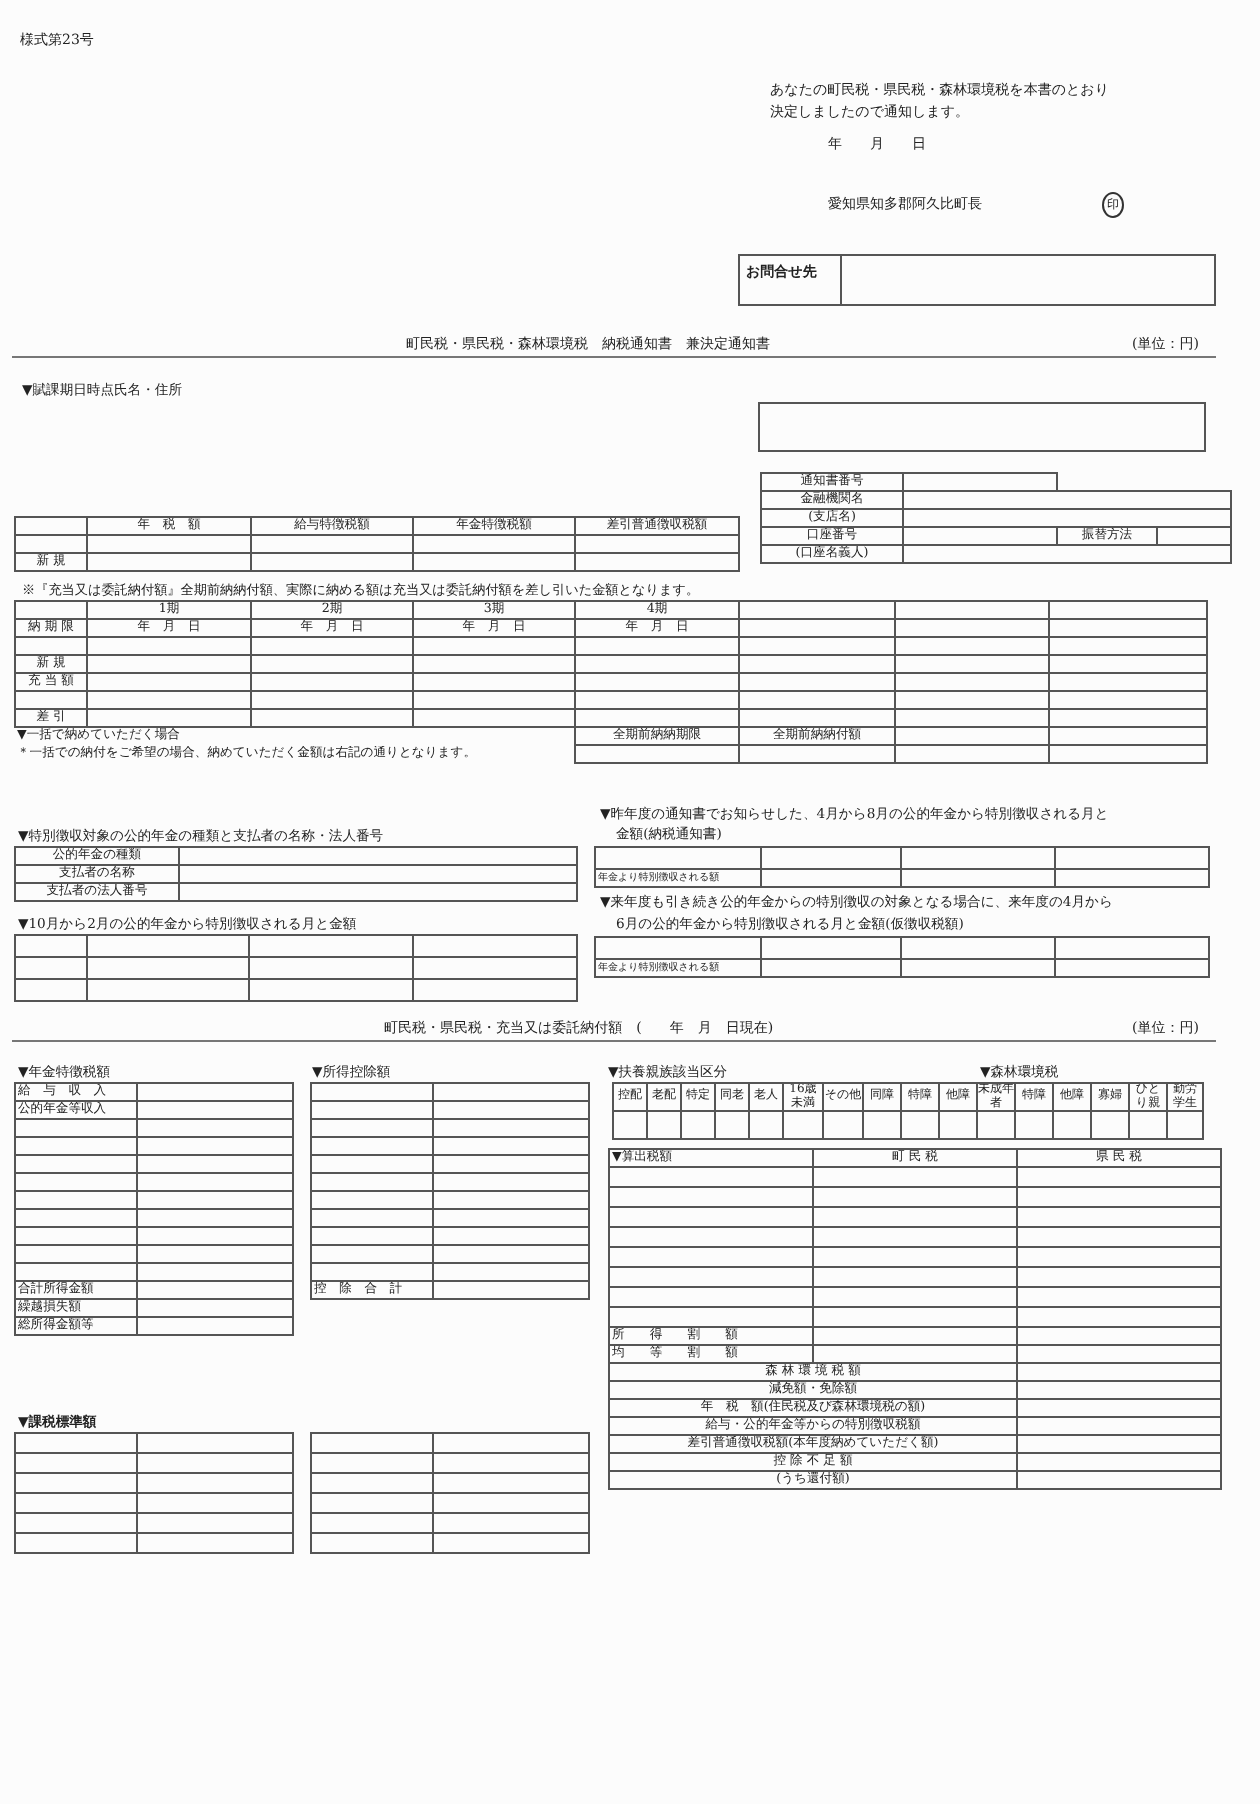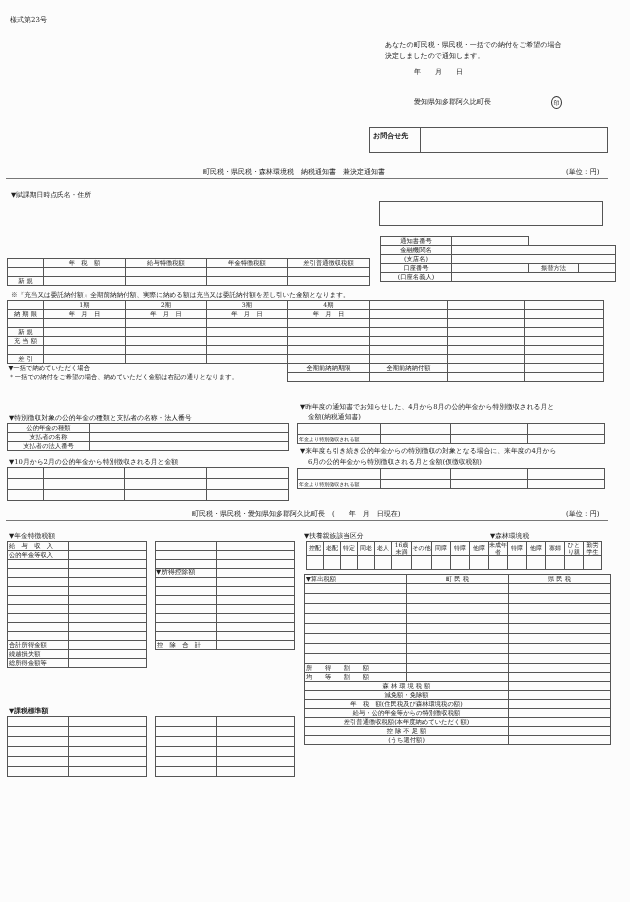--- a/index.html
+++ b/index.html
@@ -13,21 +13,21 @@
   .rule{position:absolute;height:1px;background:#777;}
   .sec{position:absolute;font-size:6.8px;white-space:nowrap;line-height:1;}
   .sm{font-size:5px !important;}
   .dep td{height:13px !important;line-height:6.5px !important;white-space:normal !important;font-size:6px !important;padding:0 !important;}
   .seal{display:inline-block;width:9px;height:11px;border:1px solid #333;border-radius:50%;font-size:6px;text-align:center;line-height:11px;}
 </style>
 </head>
 <body>
 
 <div class="txt" style="left:10px;top:17px;font-size:7px;">様式第23号</div>
-<div class="txt" style="left:385px;top:42px;">あなたの町民税・県民税・一括での納付をご希望の場合</div>
+<div class="txt" style="left:385px;top:42px;">あなたの町民税・県民税・森林環境税を本書のとおり</div>
 <div class="txt" style="left:385px;top:53px;">決定しましたので通知します。</div>
 <div class="txt" style="left:414px;top:69px;">年　　月　　日</div>
 <div class="txt" style="left:414px;top:99px;">愛知県知多郡阿久比町長</div>
 <span class="abs seal" style="left:551px;top:96px;">印</span>
 
 <div class="box" style="left:369px;top:127px;width:239px;height:26px;">
   <div class="abs" style="left:50px;top:0;width:1px;height:100%;background:#555;"></div>
   <div class="txt" style="left:3px;top:4px;">お問合せ先</div>
   <div class="txt" style="left:55px;top:4px;"></div>
 </div>
@@ -304,21 +304,21 @@
       </tr>
   <tr>
         <td class="l sm">年金より特別徴収される額</td>
         <td></td>
         <td></td>
         <td></td>
       </tr>
 </tbody>
   </table>
 
-<div class="txt" style="left:192px;top:511px;">町民税・県民税・愛知県知多郡阿久比町長　(　　年　月　日現在)</div>
+<div class="txt" style="left:192px;top:511px;">町民税・県民税・充当又は委託納付額　(　　年　月　日現在)</div>
 <div class="txt" style="left:566px;top:511px;">(単位：円)</div>
 <div class="rule" style="left:6px;top:520px;width:602px;"></div>
 
 <div class="sec" style="left:9px;top:533px;">▼年金特徴税額</div>
 <table class="g" style="left:7px;top:541px;width:139px;">
   <colgroup>
       <col style="width:61px">
       <col style="width:78px">
     </colgroup>
   <tbody>
@@ -374,21 +374,21 @@
         <td class="l">繰越損失額</td>
         <td></td>
       </tr>
   <tr>
         <td class="l">総所得金額等</td>
         <td></td>
       </tr>
 </tbody>
   </table>
 
-<div class="sec" style="left:156px;top:533px;margin-top:36px;">▼所得控除額</div>
+<div class="sec" style="left:156px;top:533px;">▼所得控除額</div>
 <table class="g" style="left:155px;top:541px;width:139px;">
   <colgroup>
       <col style="width:61px">
       <col style="width:78px">
     </colgroup>
   <tbody>
       <tr>
         <td></td>
         <td></td>
       </tr>

